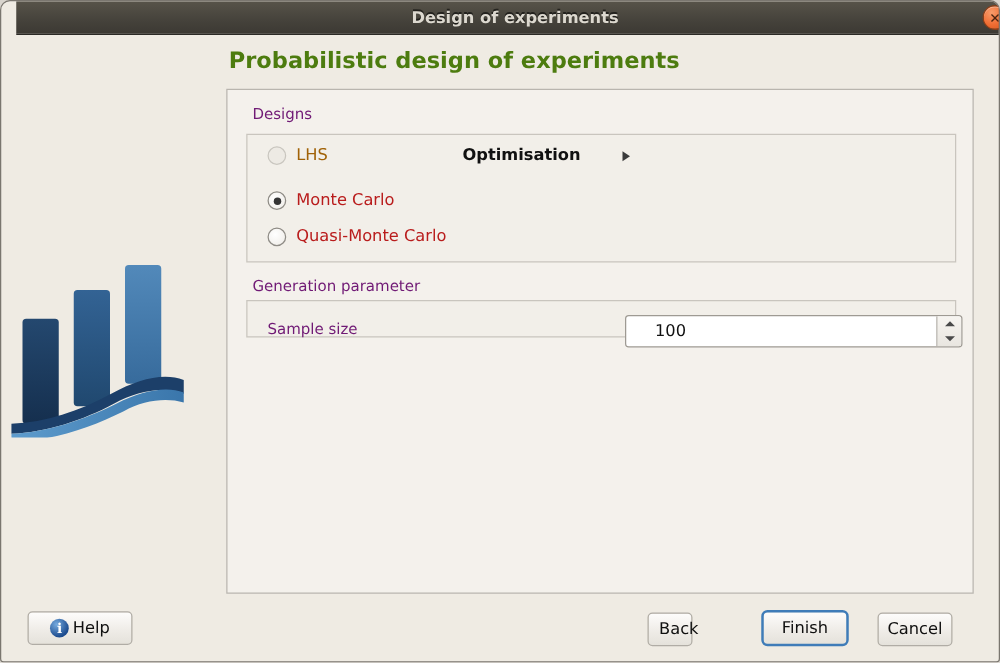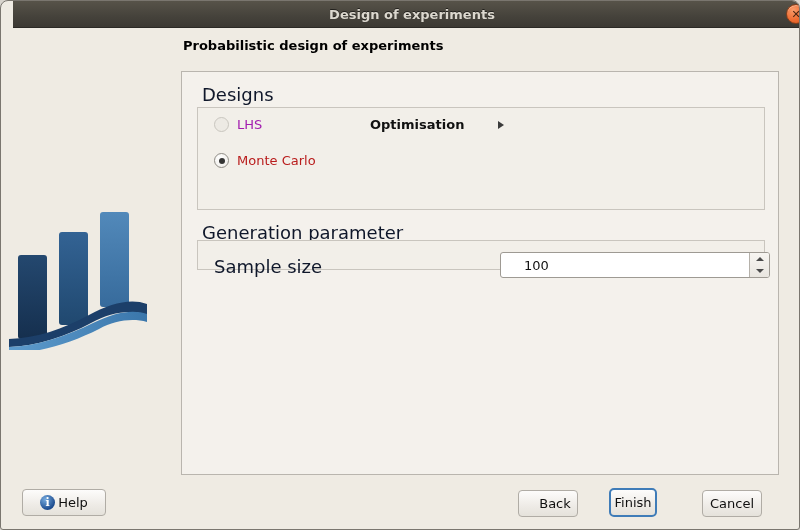--- a/index.html
+++ b/index.html
@@ -10,57 +10,57 @@
   .titlebar{position:absolute;left:0;top:0;width:100%;height:27px;
             background:linear-gradient(#575349,#45423b 60%,#3c3933);
             border-bottom:1px solid #2b2925;display:flex;align-items:center;justify-content:center;margin-left:12px;}
   .title-text{color:#dcd8cf;font-size:13px;font-weight:bold;text-shadow:0 -1px 0 rgba(0,0,0,.55);}
   .close-btn{position:absolute;right:5px;top:3px;width:20px;height:20px;border-radius:50%;
              background:radial-gradient(circle at 35% 28%,#f99c6b,#ef6d33 55%,#d5561f);
              border:1px solid #873f1a;color:#4b2410;font-size:11px;font-weight:bold;
              display:flex;align-items:center;justify-content:center;cursor:pointer;
              box-shadow:inset 0 1px 0 rgba(255,255,255,.35);}
   
-  .page-title{position:absolute;left:182px;top:37px;font-size:13px;font-weight:bold;color:#000000;}
+  .page-title{position:absolute;left:182px;top:37px;font-size:18px;font-weight:bold;color:#4d7c0f;}
   
   .panel{position:absolute;left:180px;top:70px;width:598px;height:404px;
          background:#f4f1ec;border:1px solid #b9b5ae;}
-  .section-label{position:absolute;font-size:18px;color:#0f172a;}
+  .section-label{position:absolute;font-size:12px;color:#701a75;}
   .groupbox{position:absolute;left:15px;width:568px;background:#f2efe9;border:1px solid #c9c5be;}
   .designs-box{top:35px;height:103px;}
   .generation-box{top:168px;height:30px;}
   
   .radio-row{position:absolute;left:16px;display:flex;align-items:center;font-size:13px;color:#b91c1c;}
   .radio{width:15px;height:15px;border-radius:50%;border:1px solid #8f8c86;margin-right:8px;flex:0 0 auto;
          background:radial-gradient(circle at 40% 35%,#ffffff,#eeebe6);position:relative;}
   .radio.checked::after{content:"";position:absolute;left:3.5px;top:3.5px;width:6px;height:6px;
          border-radius:50%;background:#343434;}
   .radio.disabled{border-color:#c9c6bf;background:#edeae4;}
-  .row-disabled{color:#a21caf;}
+  .row-disabled{color:#a16207;}
   .expander{position:absolute;display:flex;align-items:center;font-size:13px;font-weight:bold;color:#111;cursor:pointer;gap:27px;}
   .tri-right{width:0;height:0;border-left:6px solid #3b3b3b;border-top:4.5px solid transparent;
              border-bottom:4.5px solid transparent;margin-left:7px;}
   
   .spinbox{position:absolute;left:302px;top:11px;width:270px;height:26px;background:#fff;
            border:1px solid #9e9a93;border-radius:3px;display:flex;overflow:hidden;}
   .spin-input{flex:1;border:0;outline:0;padding:0 23px;font-size:13px;font-family:inherit;color:#111;background:transparent;}
   .spin-buttons{width:20px;border-left:1px solid #b5b1aa;background:linear-gradient(#f7f5f1,#e9e6e0);
                 display:flex;flex-direction:column;}
   .spin-btn{flex:1;display:flex;align-items:center;justify-content:center;cursor:pointer;}
   .arrow-up{width:0;height:0;border-bottom:4px solid #4a4a4a;border-left:4px solid transparent;border-right:4px solid transparent;}
   .arrow-down{width:0;height:0;border-top:4px solid #4a4a4a;border-left:4px solid transparent;border-right:4px solid transparent;}
   
   .logo{position:absolute;left:8px;top:204px;}
   
   .btn{position:absolute;height:27px;background:linear-gradient(#fdfcfb,#eeebe6 60%,#e5e2db);
        border:1px solid #b0aca5;border-radius:4px;font-size:13px;font-family:inherit;color:#101010;
        display:flex;align-items:center;justify-content:center;cursor:pointer;padding:0 10px;}
   .btn-help{left:21px;top:488px;width:84px;}
-  .btn-back{left:517px;top:489px;width:60px;padding-left:24px;}
-  .btn-finish{left:608px;top:487px;width:48px;height:29px;border:2px solid #3f7cb8;border-radius:5px;}
+  .btn-back{left:517px;top:489px;width:36px;padding-left:24px;}
+  .btn-finish{left:608px;top:487px;width:70px;height:29px;border:2px solid #3f7cb8;border-radius:5px;}
   .btn-cancel{left:701px;top:489px;width:60px;}
   .info-icon{width:15px;height:15px;border-radius:50%;margin-right:3px;flex:0 0 auto;
              background:radial-gradient(circle at 35% 30%,#76abdf,#1d4c8f 70%);
              color:#fff;font-size:11px;font-weight:bold;font-family:"DejaVu Serif",serif;
              display:flex;align-items:center;justify-content:center;}
 </style>
 </head>
 <body>
 
 <div class="window">
@@ -88,20 +88,24 @@
       <div class="expander" style="left:172px;top:9px;">
         <span>Optimisation</span>
         <span class="tri-right"></span>
       </div>
 
       <div class="radio-row" style="top:45px;">
         <span class="radio checked"></span>
         <span>Monte Carlo</span>
       </div>
 
+      <div class="radio-row" style="top:74px;">
+        <span class="radio"></span>
+        <span>Quasi-Monte Carlo</span>
+      </div>
     </div>
 
     <div class="section-label" style="left:20px;top:150px;">Generation parameter</div>
 
     <div class="groupbox generation-box">
       <div class="section-label" style="left:16px;top:15px;">Sample size</div>
       <div class="spinbox">
         <input class="spin-input" type="text" value="100" style="">
         <div class="spin-buttons">
           <div class="spin-btn">

